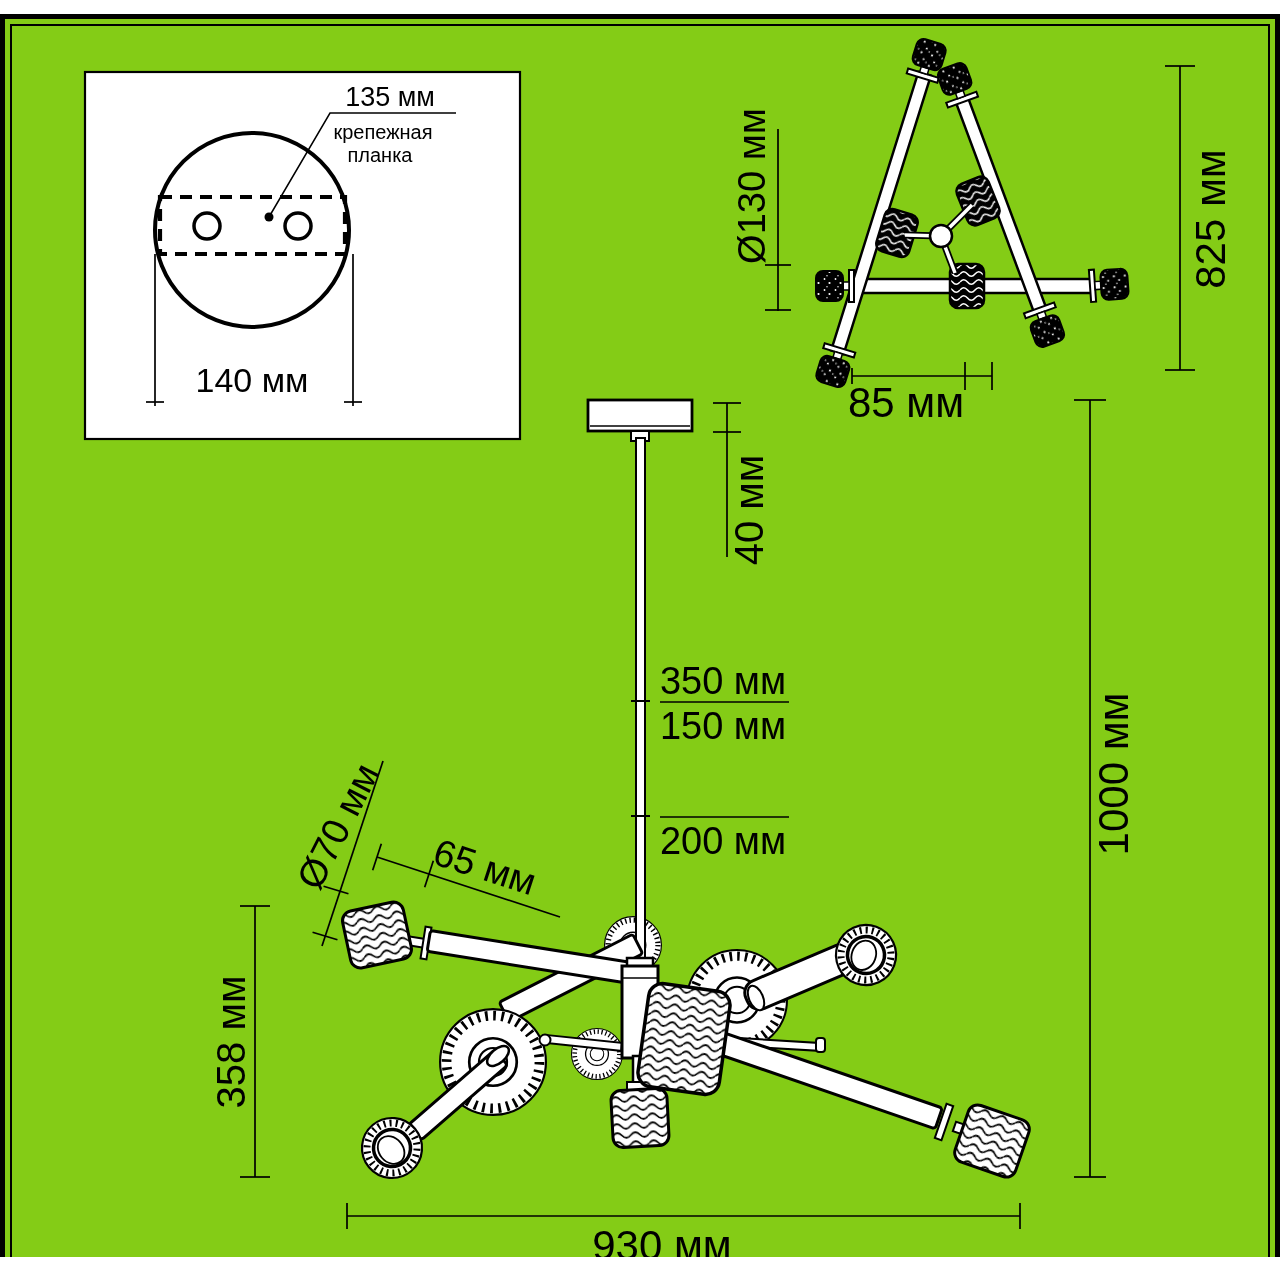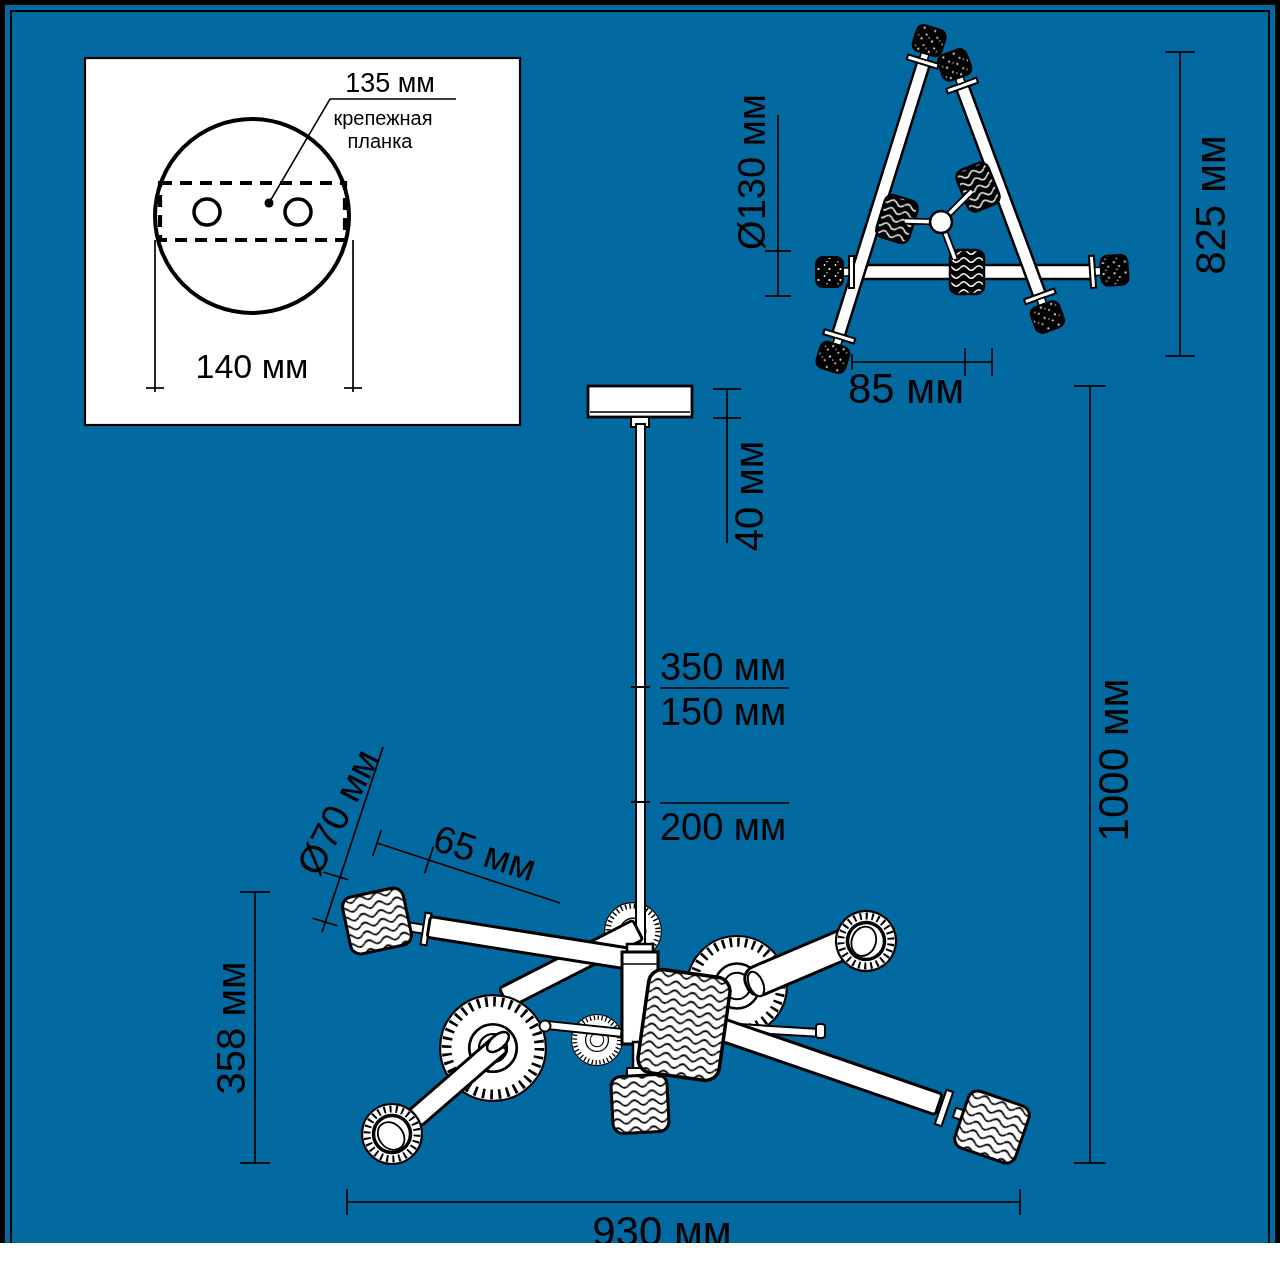--- a/index.html
+++ b/index.html
@@ -1,16 +1,16 @@
 <!DOCTYPE html>
 <html><head>
 <meta charset="utf-8">
 <style>
   html,body{margin:0;padding:0;background:#ffffff;}
-  #stage{width:1280px;height:1243px;position:relative;background:#0369a1;}
+  #stage{width:1280px;height:1243px;position:relative;background:#84cc16;margin-top:14px;}
   svg{display:block;}
   .t{font-family:"Liberation Sans",sans-serif;fill:#000;text-anchor:middle;dominant-baseline:central;}
   .f20{font-size:20px;} .f27{font-size:27px;} .f34{font-size:34px;}
   .f38{font-size:38px;} .f40{font-size:40px;} .f42{font-size:42px;}
   .dim{stroke:#000;stroke-width:1.7;fill:none;}
   .thin{stroke:#000;stroke-width:1.5;fill:none;}
   .ln2{stroke:#000;stroke-width:2;fill:none;}
   .outl{stroke:#000;fill:#fff;}
 </style>
 </head>

